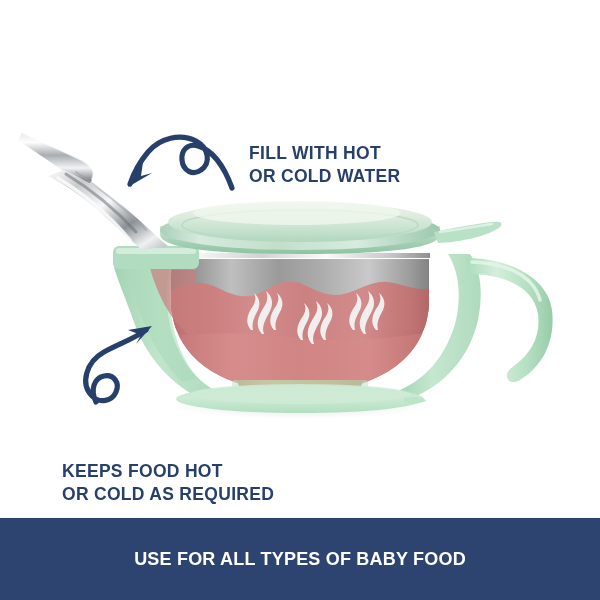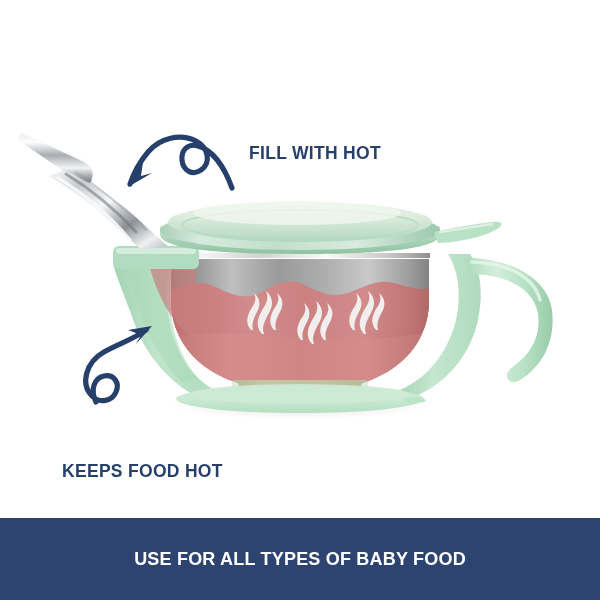--- a/index.html
+++ b/index.html
@@ -363,24 +363,26 @@
                  C 114 374, 120 383, 116 392
                  C 112 401, 100 404, 92 396
                  C 80 384, 86 362, 104 352
                  C 118 344, 134 339, 146 330"></path>
       </g>
       <path fill="#26406B" d="M 152 326 L 128 330 L 141 335 L 136 344 Z"></path>
     </svg>
 
     <div class="annotation" id="anno-top">
       <span class="anno-line">FILL WITH HOT</span>
+      <span class="anno-line">OR COLD WATER</span>
     </div>
 
     <div class="annotation" id="anno-bottom">
       <span class="anno-line">KEEPS FOOD HOT</span>
+      <span class="anno-line">OR COLD AS REQUIRED</span>
     </div>
 
   </div>
 
   <div id="banner">
     <span id="banner-text">USE FOR ALL TYPES OF BABY FOOD</span>
   </div>
 
 </div>
 

